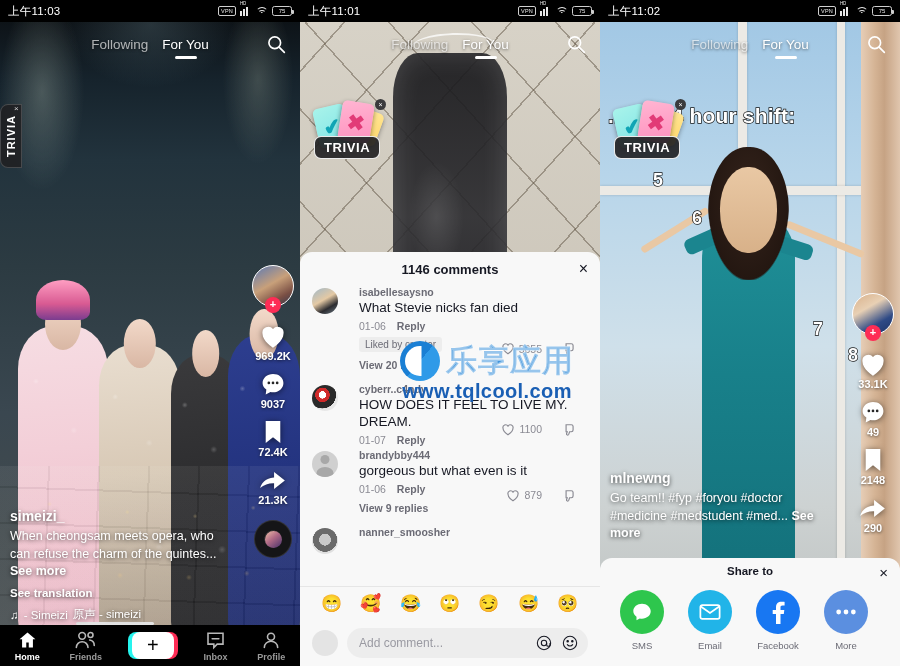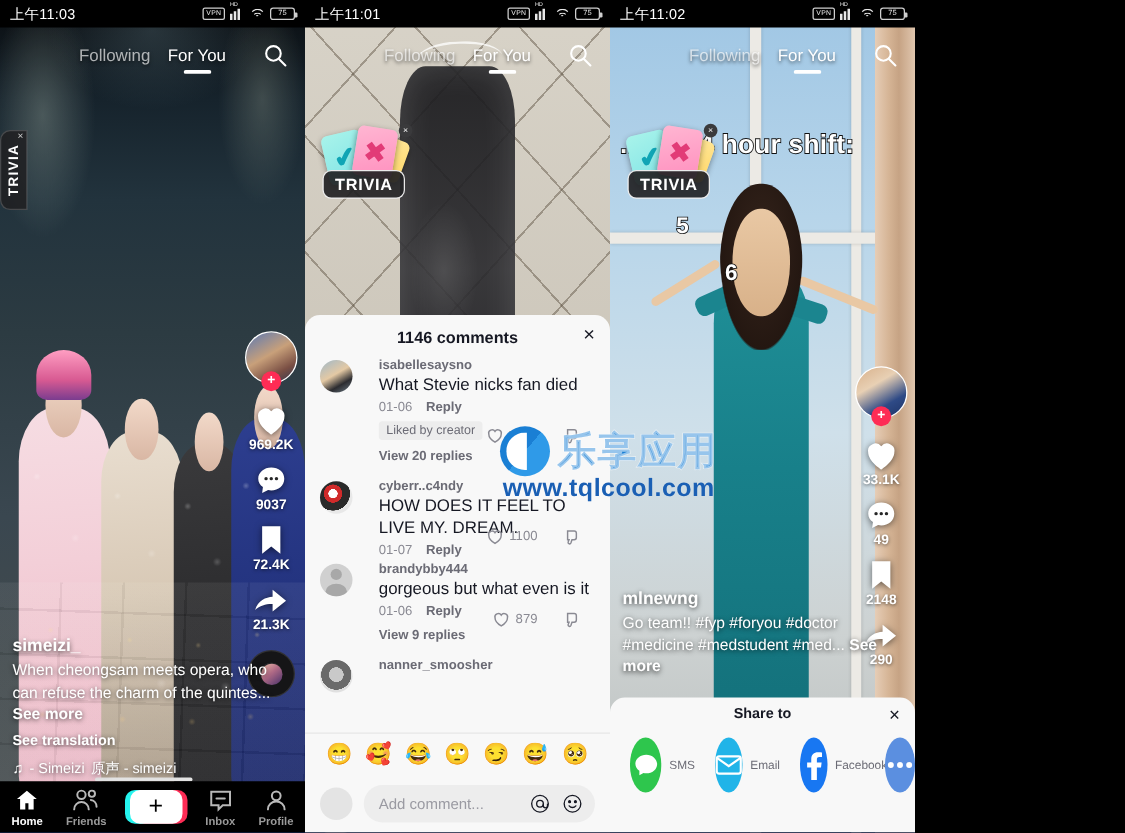--- a/index.html
+++ b/index.html
@@ -3,21 +3,21 @@
 <meta charset="utf-8">
 <style>
   * { box-sizing: border-box; margin: 0; padding: 0; }
   html, body {
     width: 900px; height: 666px;
     background: #000;
     font-family: "Liberation Sans", sans-serif;
     overflow: hidden;
   }
   .screens { display: flex; width: 900px; height: 666px; }
-  .panel { position: relative; width: 244px; height: 666px; overflow: hidden; background: #1d4ed8; }
+  .panel { position: relative; width: 300px; height: 666px; overflow: hidden; background: #0c4a6e; }
 
   
   .statusbar {
     position: absolute; top: 0; left: 0; width: 100%; height: 22px;
     background: #000; color: #fff; z-index: 60;
     display: flex; align-items: center; justify-content: space-between;
     padding: 0 8px;
   }
   .st-time { font-size: 11.5px; letter-spacing: .2px; }
   .st-icons { display: flex; align-items: center; gap: 4px; }
@@ -277,21 +277,21 @@
   .ci-ph{font-size:12px; color:#9a9aa2;}
   .ci-icons{position:absolute; right:10px; display:flex; gap:10px; align-items:center;}
 
   
   .share{ position:absolute; left:0; bottom:0; width:100%; height:108px;
     background:#f8f8f8; border-radius:12px 12px 0 0; z-index:50;}
   .share-head{ position:relative; height:26px; display:flex; align-items:center; justify-content:center;}
   .share-title{font-size:11.5px; font-weight:bold; color:#161823;}
   .share-close{position:absolute; right:12px; top:6px; font-size:15px; color:#161823;}
   .share-row{display:flex; align-items:flex-start; justify-content:flex-start; gap:16px; padding:6px 0 0 16px;}
-  .share-item{display:flex; flex-direction:row; align-items:center; gap:6px; width:52px;}
+  .share-item{display:flex; flex-direction:column; align-items:center; gap:6px; width:52px;}
   .sh-circle{width:44px;height:44px;border-radius:50%; display:flex; align-items:center; justify-content:center;}
   .sh-lbl{font-size:9.5px; color:#6b6b75;}
 
   
   .watermark{ position:absolute; left:400px; top:340px; z-index:70; display:flex;
     flex-direction:column; align-items:center; pointer-events:none;}
   .wm-row{display:flex; align-items:center; gap:6px;}
   .wm-logo{width:40px;height:40px; position:relative;}
   .wm-logo i{position:absolute; inset:0; border-radius:50%;
     background: conic-gradient(from 220deg, #1a7fd4 0 50%, #2f9ae8 50% 100%);}

